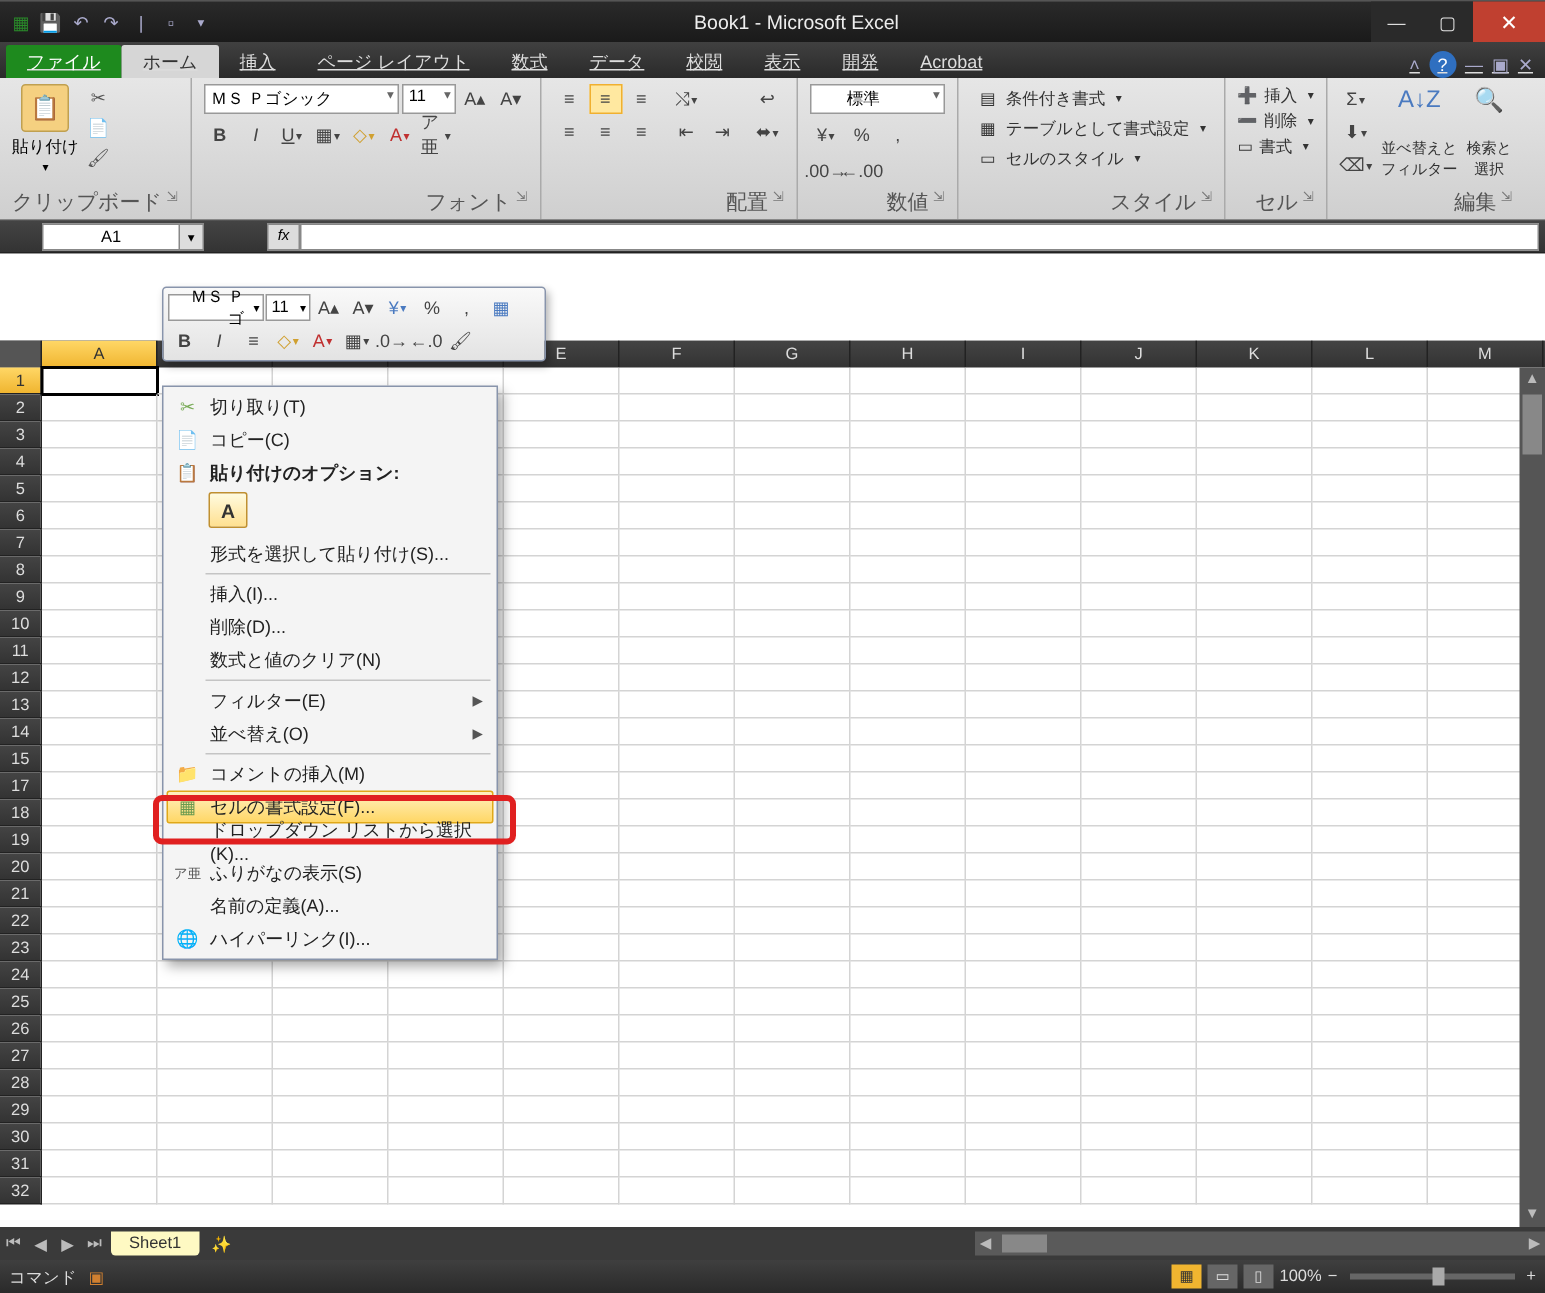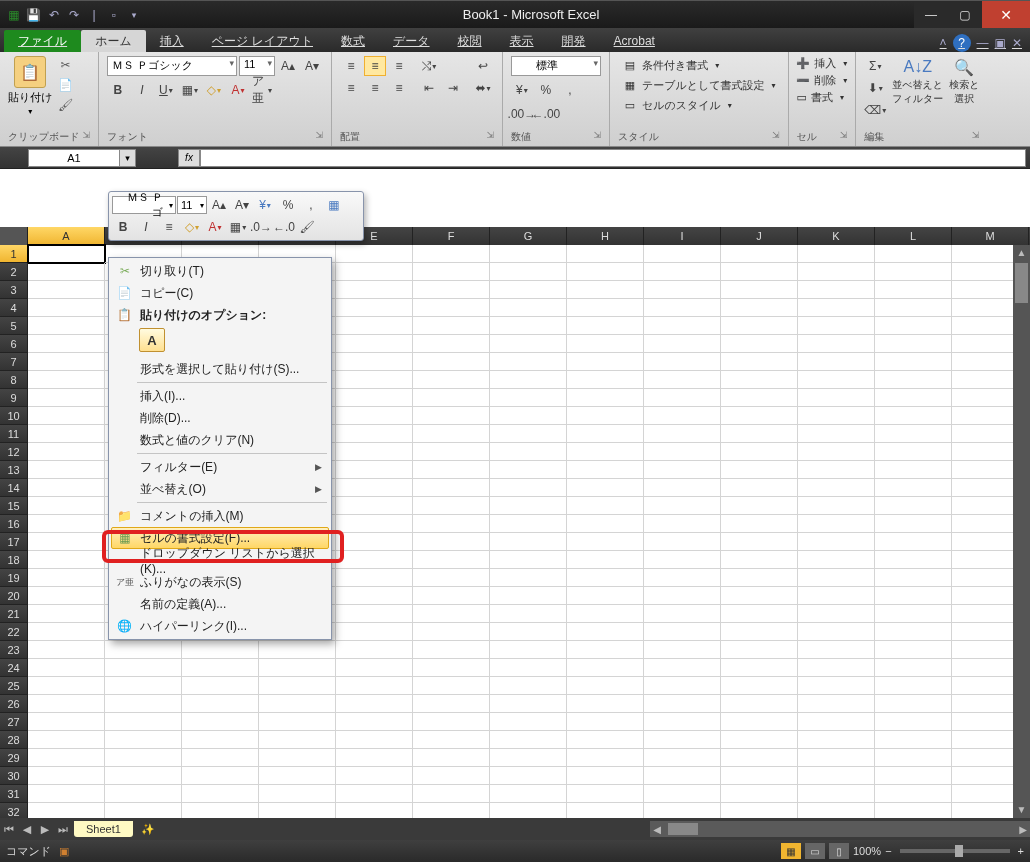--- a/index.html
+++ b/index.html
@@ -21,21 +21,21 @@
 .tabs { height: 24px; background: linear-gradient(#404040,#2a2a2a); display: flex; align-items: flex-end; font-size: 12px; color: #ddd; text-decoration: underline; }
 .tab-file { background: #1e8a1e; color: #fff; padding: 3px 14px; height: 22px; display: flex; align-items: center; border-radius: 2px 2px 0 0; margin-left: 4px; }
 .tab { padding: 3px 14px; height: 22px; display: flex; align-items: center; cursor: default; }
 .tab.active { background: #d6d6d6; color: #333; border-radius: 2px 2px 0 0; }
 .tabs-right { margin-left: auto; display: flex; align-items: center; gap: 6px; padding: 0 8px; color: #aac; }
 .help-icn { width: 18px; height: 18px; border-radius: 50%; background: #2f6fc0; color: #fff; display: flex; align-items: center; justify-content: center; font-size: 12px; }
 
 
 .ribbon { height: 95px; background: linear-gradient(#e6e6e6,#cfcfcf); border-bottom: 1px solid #888; display: flex; }
 .rgroup { border-right: 1px solid #aaa; padding: 4px 8px 2px 8px; display: flex; flex-direction: column; position: relative; }
-.rgroup-label { font-size: 10px; color: #555; text-align: left; margin-top: auto; padding-top: 2px; }
+.rgroup-label { font-size: 14px; color: #555; text-align: right; margin-top: auto; padding-top: 2px; }
 .rgroup-label::after { content: "⇲"; font-size: 9px; float: right; color: #777; margin-left: 3px; }
 .rgroup-content { display: flex; gap: 4px; }
 
 .clip-paste { display: flex; flex-direction: column; align-items: center; gap: 2px; }
 .clip-icn { width: 32px; height: 32px; background: #f5d080; border: 1px solid #c0a050; border-radius: 3px; display: flex; align-items: center; justify-content: center; }
 .clip-side { display: flex; flex-direction: column; gap: 2px; }
 .small-btn { width: 18px; height: 18px; display: flex; align-items: center; justify-content: center; font-size: 12px; color: #555; }
 
 .font-row { display: flex; gap: 2px; align-items: center; margin-bottom: 4px; }
 .combo { height: 20px; border: 1px solid #999; background: #fff; font-size: 11px; padding: 1px 14px 1px 4px; position: relative; }
@@ -52,21 +52,21 @@
 .num-row { display: flex; gap: 2px; margin-top: 4px; }
 
 .styles-col { display: flex; flex-direction: column; gap: 2px; }
 .styles-item { display: flex; align-items: center; gap: 4px; font-size: 11px; color: #333; padding: 1px 4px; }
 .styles-item .ic { width: 16px; height: 16px; display: inline-flex; align-items: center; justify-content: center; }
 
 .cells-col { display: flex; flex-direction: column; gap: 2px; }
 .cells-item { display: flex; align-items: center; gap: 4px; font-size: 11px; color: #333; }
 
 .edit-col { display: flex; gap: 6px; }
-.edit-big { display: flex; flex-direction: column; align-items: center; font-size: 10px; color: #333; }
+.edit-big { display: flex; flex-direction: column; align-items: center; font-size: 10px; color: #333; gap: 14px; }
 .edit-ic { width: 22px; height: 22px; display: flex; align-items: center; justify-content: center; font-size: 16px; }
 
 
 .fbar { height: 22px; background: linear-gradient(#444,#333); display: flex; align-items: center; border-bottom: 1px solid #222; }
 .namebox { width: 92px; height: 18px; background: #fff; font-size: 11px; text-align: center; border: 1px solid #888; margin-left: 28px; display: flex; align-items: center; justify-content: center; }
 .namebox-arr { width: 16px; height: 18px; background: #ddd; border: 1px solid #888; border-left: none; display: flex; align-items: center; justify-content: center; font-size: 9px; }
 .fx-btn { width: 22px; height: 18px; background: #ddd; margin-left: 2px; border: 1px solid #888; font-size: 10px; font-style: italic; display: flex; align-items: center; justify-content: center; }
 .fx-input { flex: 1; height: 18px; background: #fff; border: 1px solid #888; margin-right: 4px; }
 
 
@@ -590,36 +590,20 @@
         <div class="cell"></div>
         <div class="cell"></div>
         <div class="cell"></div>
         <div class="cell"></div>
         <div class="cell"></div>
         <div class="cell"></div>
         <div class="cell"></div>
         <div class="cell"></div>
       </div>
       <div class="row">
-        <div class="rowh">16</div>
-        <div class="cell"></div>
-        <div class="cell"></div>
-        <div class="cell"></div>
-        <div class="cell"></div>
-        <div class="cell"></div>
-        <div class="cell"></div>
-        <div class="cell"></div>
-        <div class="cell"></div>
-        <div class="cell"></div>
-        <div class="cell"></div>
-        <div class="cell"></div>
-        <div class="cell"></div>
-        <div class="cell"></div>
-      </div>
-      <div class="row">
         <div class="rowh">17</div>
         <div class="cell"></div>
         <div class="cell"></div>
         <div class="cell"></div>
         <div class="cell"></div>
         <div class="cell"></div>
         <div class="cell"></div>
         <div class="cell"></div>
         <div class="cell"></div>
         <div class="cell"></div>

